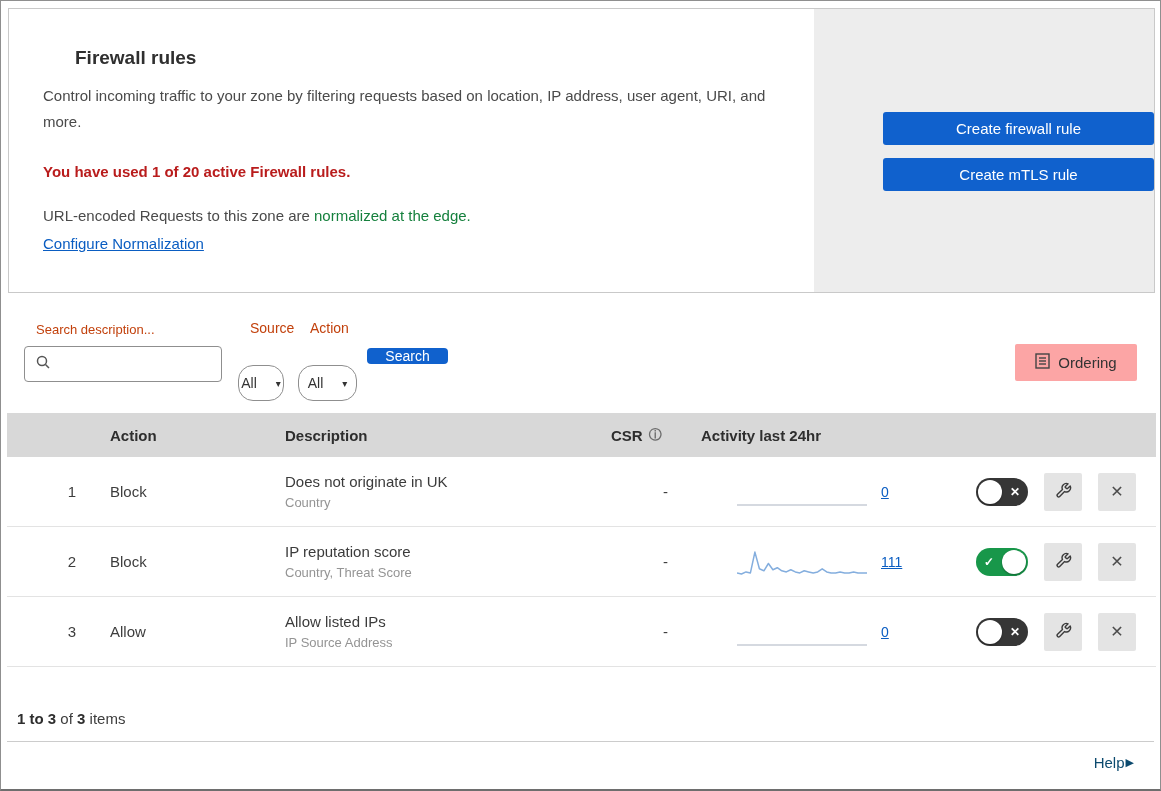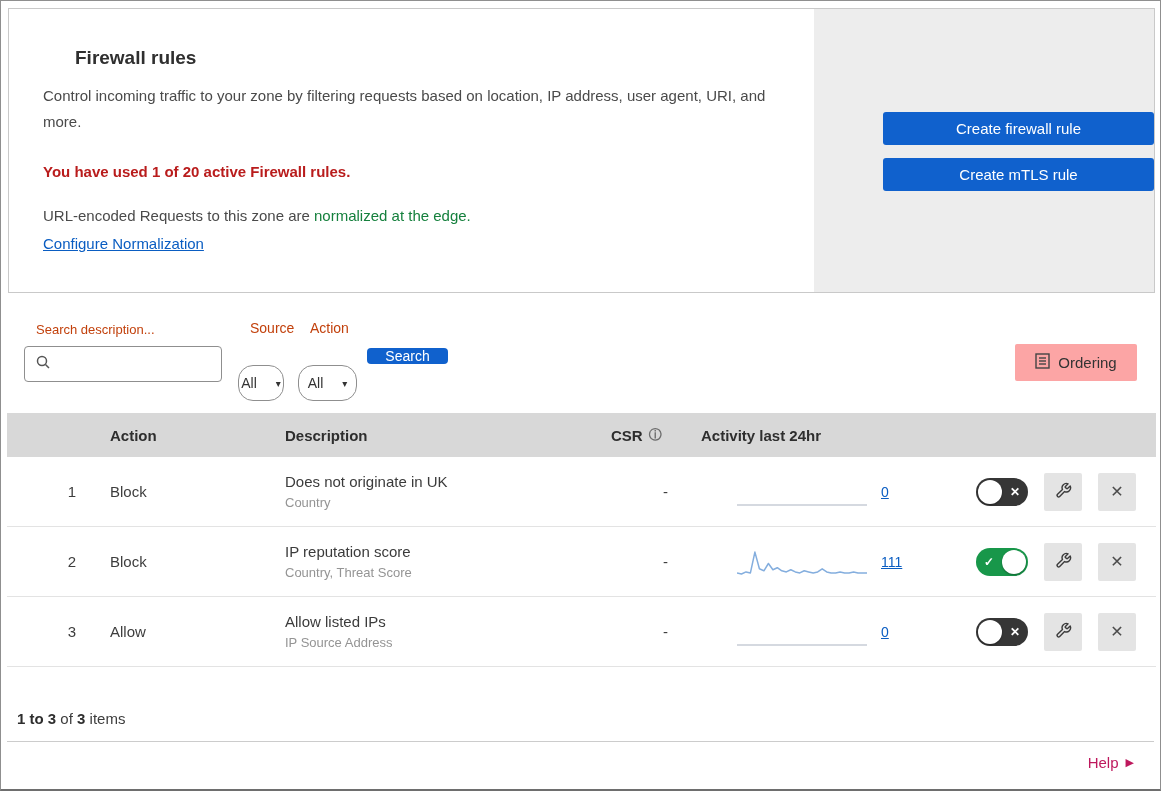--- a/index.html
+++ b/index.html
@@ -82,22 +82,22 @@
 
   .icon-btn { width:38px; height:38px; background:#e4e4e4; border:none; border-radius:2px;
               display:flex; align-items:center; justify-content:center; cursor:pointer;
               color:#3c3c3c; font-family:inherit; }
   .icon-btn .x-glyph { font-size:16px; color:#4c4c4c; }
 
   
   .summary { position:absolute; left:16px; top:709px; font-size:15px; color:#3d3d3d; }
   .summary .b { font-weight:bold; color:#2e2e2e; }
   .footer-divider { position:absolute; left:6px; right:6px; top:740px; height:1px; background:#ccc; }
-  .help-link { position:absolute; right:26px; top:753px; font-size:15px; color:#be185d;
-               cursor:pointer; display:flex; align-items:center; gap:7px; }
+  .help-link { position:absolute; right:26px; top:753px; font-size:15px; color:#0c4a6e;
+               cursor:pointer; display:flex; align-items:center; gap:1px; }
   .help-link .arrow { font-size:11px; }
 </style>
 </head>
 <body>
 
 <div class="page">
 
   <div class="top-card">
     <div class="card-left">
       <div class="card-title">Firewall rules</div>

